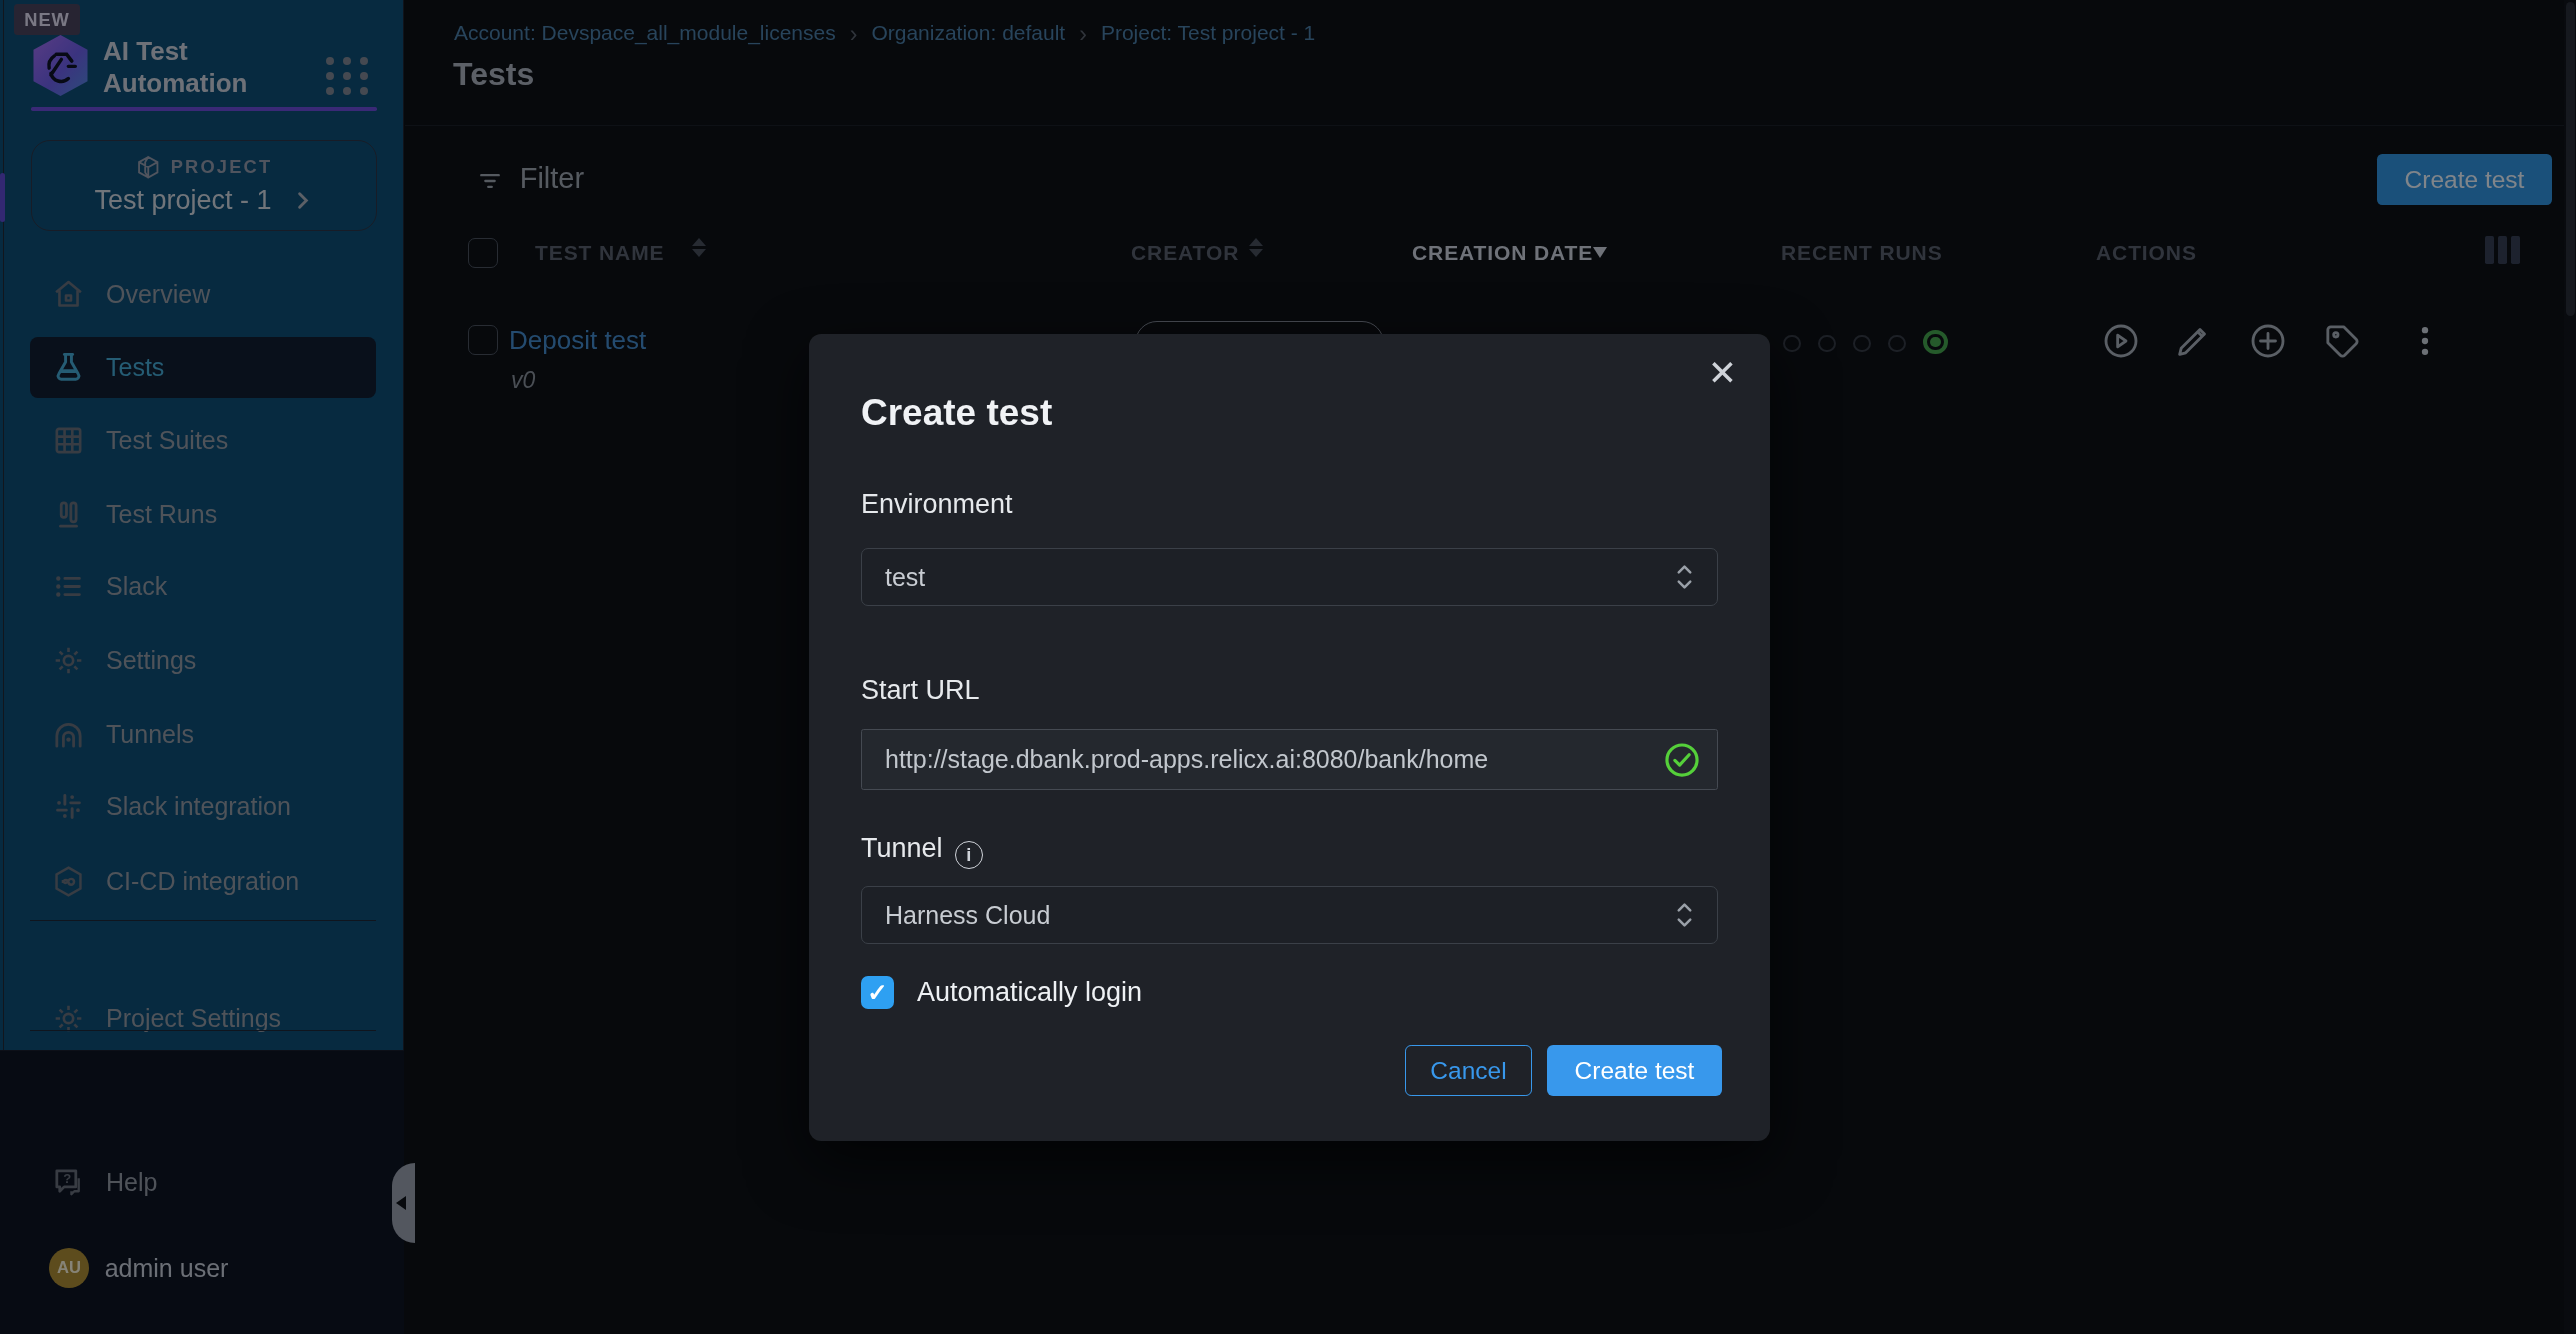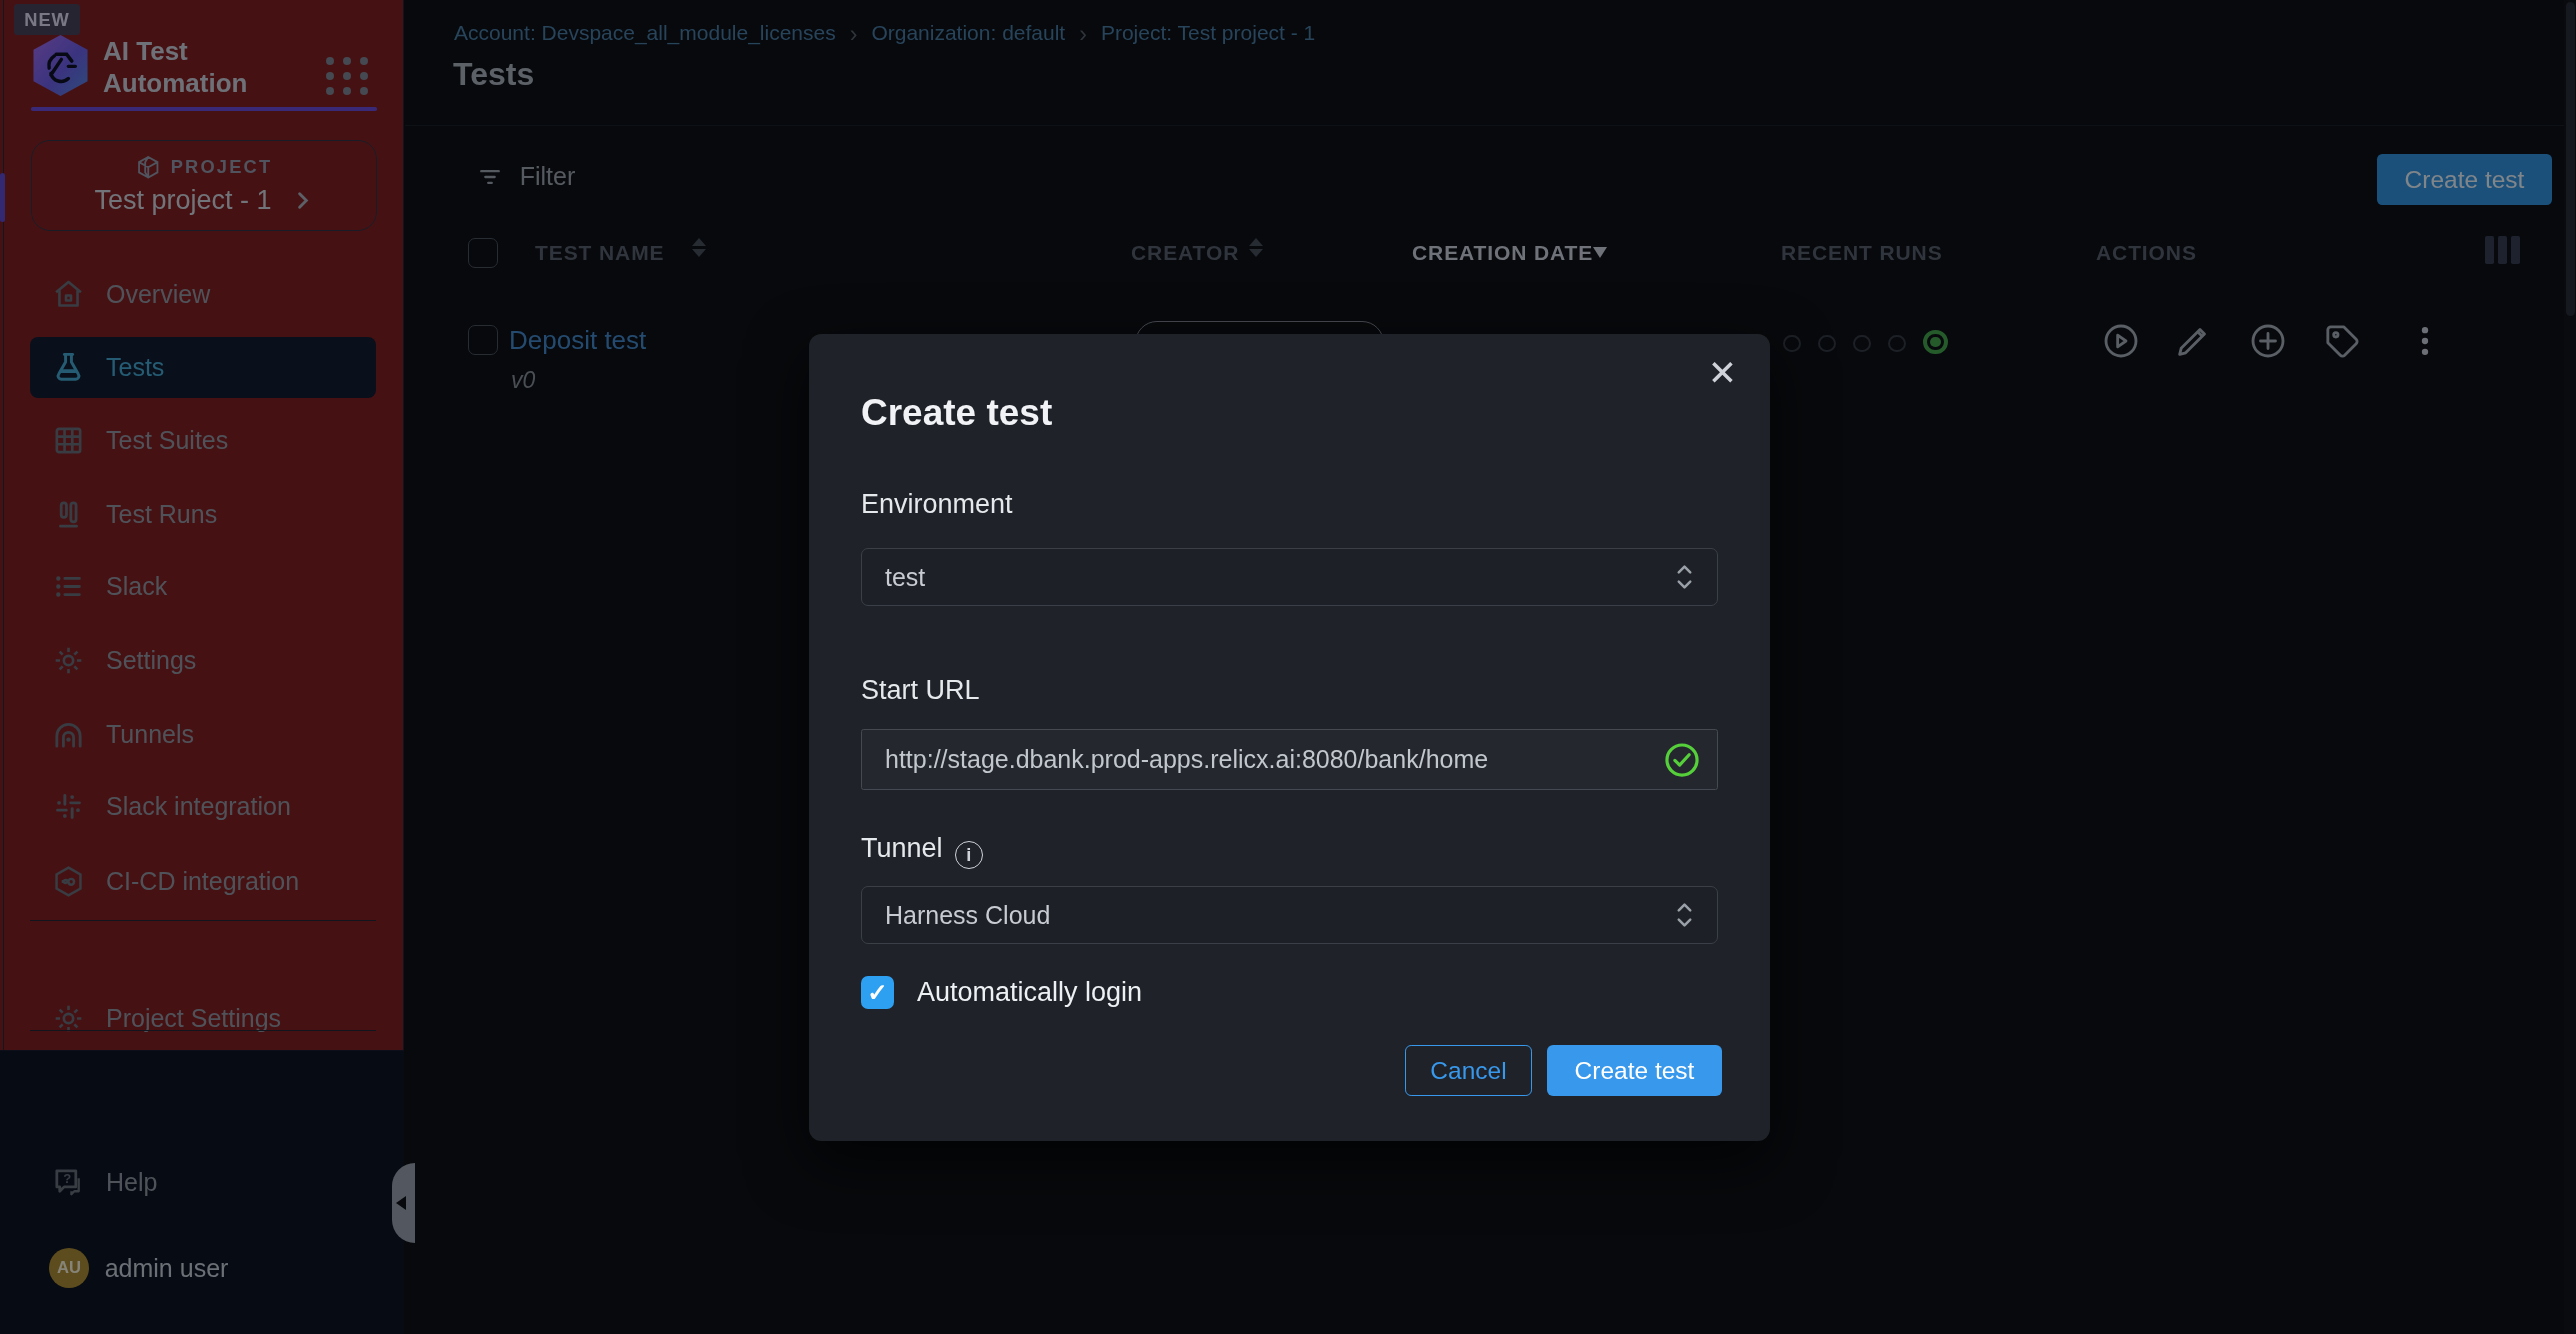--- a/index.html
+++ b/index.html
@@ -2,21 +2,21 @@
 <html style="font-size:14px"><head>
 <meta charset="utf-8">
 <style>
   * { margin:0; padding:0; box-sizing:border-box; }
   html,body { background:#000; }
   body { font-family:"Liberation Sans", sans-serif; }
   #root { position:relative; width:2576px; height:1334px; background:#0b0d10; overflow:hidden; }
   .abs { position:absolute; }
 
   
-  #sidebar { left:0; top:0; width:404px; height:1334px; background:#7f1d1d; border-right:0.9px solid #1d222c; }
+  #sidebar { left:0; top:0; width:404px; height:1334px; background:#0c4a6e; border-right:0.9px solid #1d222c; }
   .rail-line { left:2.6px; top:0; width:1.7px; height:1334px; background:#20252f; }
   .rail-purple { left:0; top:173px; width:5.2px; height:49px; background:#5b46c8; border-radius:2.6px; }
   .new-badge { left:14px; top:4.4px; width:66px; height:31px; background:#453f55; color:#ddd8ea; border-radius:3.5px;
     font-size:18.3px; font-weight:bold; letter-spacing:0.9px; display:flex; align-items:center; justify-content:center; }
   .logo-box { left:30px; top:33px; width:61px; height:65px; }
   .app-name { left:103px; top:35px; width:210px; font-size:26px; line-height:32px; font-weight:600; color:#c6cbd3; }
   .switcher { left:325px; top:54px; width:44px; height:44px; display:grid; grid-template-columns:repeat(3,1fr); gap:7px; align-content:center; justify-items:center; }
   .switcher i { width:7.9px; height:7.9px; border-radius:50%; background:#7c828c; }
   .purple-rule { left:31px; top:107px; width:346px; height:3.5px; background:#6847d0; border-radius:1.7px; }
 
@@ -39,21 +39,21 @@
     display:flex; align-items:center; justify-content:center; }
   .collapse-handle { left:392px; top:1163px; width:23px; height:80px; background:#969ca6; border-radius:40px 0 0 40px; z-index:5; }
   .collapse-handle:after { content:""; position:absolute; left:4.4px; top:33px; border-top:7.9px solid transparent; border-bottom:7.9px solid transparent; border-right:10.5px solid #0b0d11; }
 
   
   .crumbs { left:454px; top:21px; font-size:21px; color:#47799f; display:flex; align-items:flex-start; gap:14px; }
   .crumb-sep { color:#565c65; font-size:23px; }
   .page-title { left:453px; top:56px; font-size:32px; font-weight:600; color:#a6acb4; }
   .hdr-div { left:405px; top:125px; width:2171px; height:0.9px; background:#191d22; }
 
-  .filter-row { left:476px; top:162px; display:flex; align-items:flex-end; gap:15.7px; color:#9aa0a8; font-size:25px; }
+  .filter-row { left:476px; top:162px; display:flex; align-items:flex-end; gap:15.7px; color:#9aa0a8; font-size:29px; }
   .btn-top { left:2377px; top:154px; width:175px; height:51px; background:#2e8fd8; border-radius:5.2px; color:#e8eef4;
     font-size:24.5px; display:flex; align-items:center; justify-content:center; border:none; cursor:pointer; }
 
   
   .chk { width:30px; height:30px; border:1.7px solid #474d57; border-radius:7px; background:transparent; }
   .th { font-size:21px; font-weight:bold; letter-spacing:0.9px; color:#565c66; }
   .th.bright { color:#c8cdd5; }
   .sortstack { display:inline-flex; flex-direction:column; gap:2.6px; }
   .sortstack b { width:0; height:0; border-left:7px solid transparent; border-right:7px solid transparent; }
   .sortstack b.up { border-bottom:8.7px solid #454b55; }

